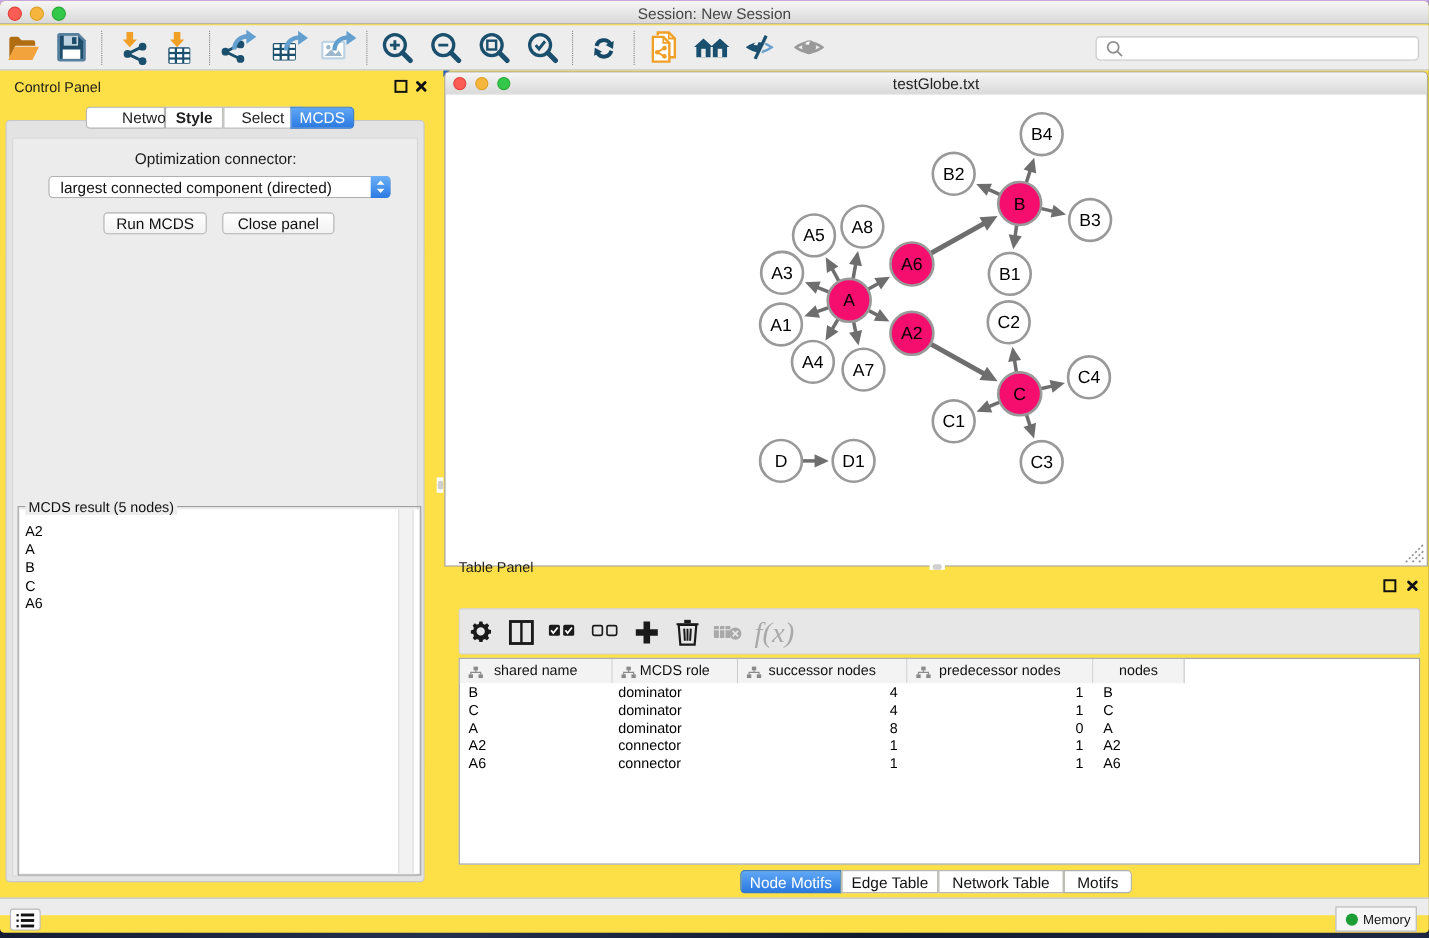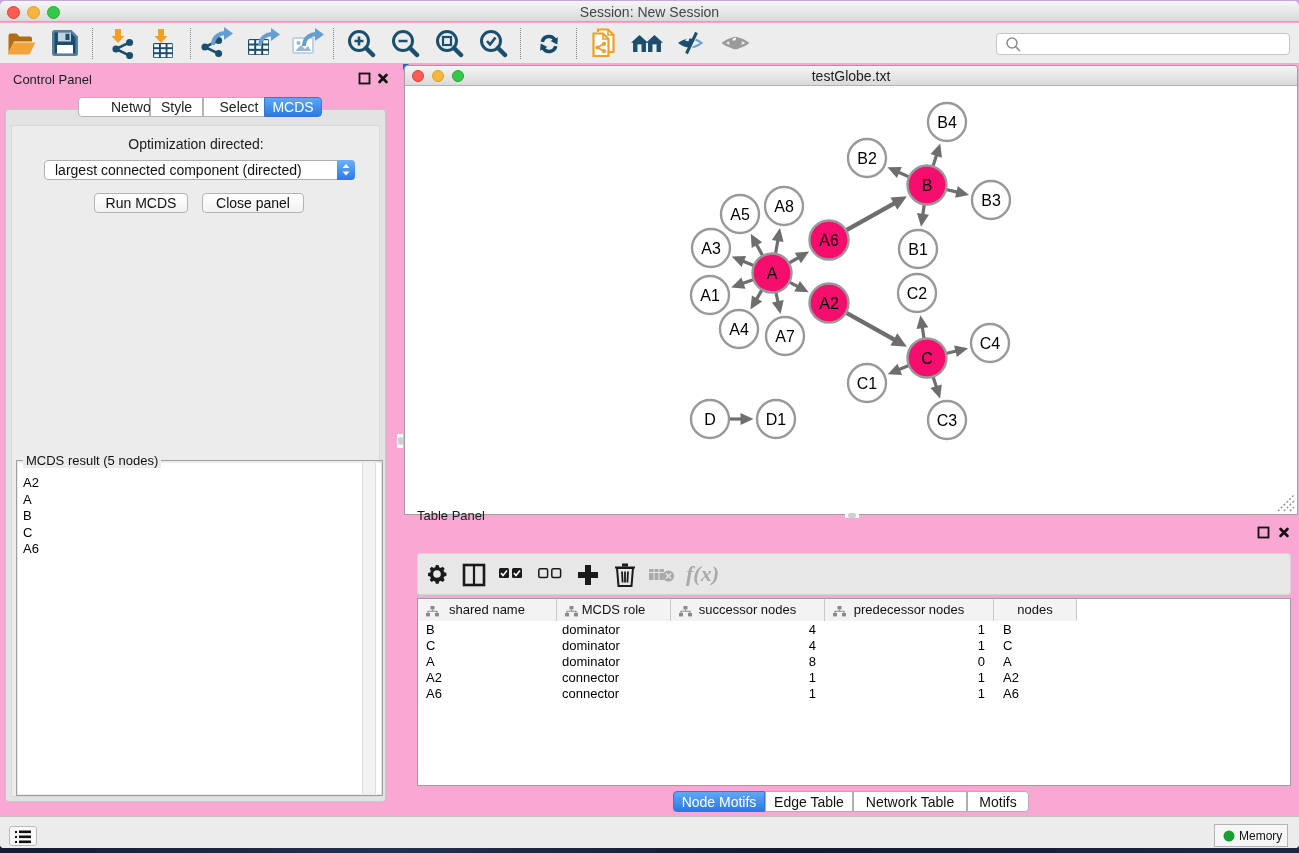--- a/index.html
+++ b/index.html
@@ -1,21 +1,21 @@
 <!DOCTYPE html>
 <html><head>
 <meta charset="utf-8">
 <style>
 * { margin:0; padding:0; box-sizing:border-box; }
 html,body { width:1299px; height:853px; overflow:hidden; }
 body { font-family:"Liberation Sans", sans-serif; position:relative; background:#16203a; }
 .abs { position:absolute; }
 #desktop-top { position:absolute; left:0; top:0; width:1299px; height:4px; background:#c5a6e2; }
 #desktop-bottom { position:absolute; left:0; bottom:0; width:1299px; height:8px; background:linear-gradient(90deg,#151c33,#23304e 30%,#121a2e 60%,#1d2742); }
-#win { position:absolute; left:0; top:1px; width:1299px; height:847px; background:#f9a8d4; border-radius:5px 5px 4px 4px; overflow:hidden; }
+#win { position:absolute; left:0; top:1px; width:1299px; height:847px; background:#fde047; border-radius:5px 5px 4px 4px; overflow:hidden; }
 
 #titlebar { position:absolute; left:0; top:0; width:100%; height:21px; background:linear-gradient(#f6f6f6,#d9d9d9); border-bottom:1px solid #b3b3b3; }
 #titlebar .t { position:absolute; width:100%; text-align:center; top:3px; font-size:14px; color:#454545; }
 .light { position:absolute; width:13px; height:13px; border-radius:50%; top:5px; }
 
 #toolbar { position:absolute; left:0; top:22px; width:100%; height:41px; background:#ededed; border-bottom:1px solid #c4c4c4; }
 .sep { position:absolute; top:5px; height:31px; width:0; border-left:1px dotted #828282; }
 .tbi { position:absolute; top:0; }
 #searchbox { position:absolute; left:996px; top:10px; width:294px; height:22px; background:#fff; border:1px solid #c6c6c6; border-radius:4px; }
 
@@ -36,21 +36,21 @@
 #net-titlebar { position:absolute; left:0; top:0; width:100%; height:20px; background:linear-gradient(#f5f5f5,#dadada); border-bottom:1px solid #b3b3b3; border-radius:4px 4px 0 0; }
 #net-titlebar .t { position:absolute; width:100%; text-align:center; top:2px; font-size:14px; color:#222; }
 
 #tp-title { position:absolute; left:417px; top:507px; font-size:13px; color:#1c1c1c; }
 #tp-toolbar { position:absolute; left:417px; top:552px; width:874px; height:42px; background:#e7e7e7; border:1px solid #d4d4d4; border-radius:3px; }
 #tbl { position:absolute; left:417px; top:597px; width:874px; height:188px; background:#fff; border:1px solid #9d9d9d; }
 .th { position:absolute; top:0; height:22px; background:#f3f3f3; border-right:1px solid #c9c9c9; font-size:13px; color:#111; text-align:center; line-height:22px; }
 .td { position:absolute; font-size:13px; color:#000; height:16px; line-height:16px; }
 .btab { position:absolute; top:790px; height:21px; background:#fff; border:1px solid #b0b0b0; font-size:14px; color:#111; text-align:center; line-height:20px; }
 
-#statusbar { position:absolute; left:0; top:815px; width:100%; height:36px; background:#ececec; border-top:1px solid #c0c0c0; }
+#statusbar { position:absolute; left:0; top:815px; width:100%; height:16px; background:#ececec; border-top:1px solid #c0c0c0; }
 #listbtn { position:absolute; left:9px; top:9px; width:28px; height:20px; background:#fafafa; border:1px solid #b9b9b9; border-radius:3px; }
 #membtn { position:absolute; right:11px; top:7px; width:74px; height:23px; background:#f6f6f6; border:1px solid #b4b4b4; font-size:12px; color:#111; }
 </style>
 </head>
 <body>
 <div id="desktop-top"></div>
 <div id="desktop-bottom"></div>
 <div id="win">
   <div id="titlebar">
     <div class="light" style="left:7px; background:#fb5d55; border:0.5px solid #e24038;"></div>
@@ -209,26 +209,26 @@
         </svg>
       </div>
   </div>
 
   <div id="cp-title">Control Panel</div>
   <svg class="abs" style="left:358px; top:71px;" width="32" height="14">
       <rect x="1.5" y="1.5" width="10" height="10" fill="none" stroke="#111" stroke-width="1.8"></rect>
       <path d="M22 2 L29 9 M29 2 L22 9" stroke="#111" stroke-width="2.6" stroke-linecap="round" transform="translate(-0.5,1)"></path>
     </svg>
   <div class="ptab" style="left:78px; width:72px; border-radius:4px 0 0 4px;padding-left:32px;">Network</div>
-  <div class="ptab" style="left:150px; width:53px;">Style</div>
+  <div class="ptab" style="left:150px; width:53px;font-weight:bold;">Style</div>
   <div class="ptab" style="left:203px; width:72px;">Select</div>
   <div class="ptab" style="left:264px; width:58px; border-radius:0 4px 4px 0; background:linear-gradient(#60a7f6,#2b7ae0); color:#fff; border-color:#3379cf;">MCDS</div>
   <div id="cp-box"></div>
   <div id="cp-inner"></div>
-  <div id="opt-label">Optimization directed:</div>
+  <div id="opt-label">Optimization connector:</div>
   <div id="dropdown">largest connected component (directed)
     <div id="dd-btn"><svg width="18" height="20">
           <path d="M5.5 8 L9 4 L12.5 8 Z" fill="#fff"></path>
           <path d="M5.5 11.5 L9 15.5 L12.5 11.5 Z" fill="#fff"></path>
         </svg></div>
   </div>
   <div class="btn" style="left:94px; top:192px; width:94px;">Run MCDS</div>
   <div class="btn" style="left:202px; top:192px; width:102px;">Close panel</div>
   <div id="mcds-box">
     <div id="mcds-legend">MCDS result (5 nodes)</div>
@@ -373,21 +373,21 @@
 <svg class="abs" style="left:230px;top:13px" width="28" height="16">
         <rect x="1" y="2" width="15" height="11" rx="1" fill="#a9a9a9"></rect>
         <g stroke="#e7e7e7" stroke-width="1">
           <line x1="1" y1="5.5" x2="16" y2="5.5"></line>
           <line x1="6" y1="2" x2="6" y2="13"></line>
           <line x1="11" y1="2" x2="11" y2="13"></line>
         </g>
         <circle cx="20.5" cy="9" r="5.5" fill="#a9a9a9"></circle>
         <path d="M18 6.5 L23 11.5 M23 6.5 L18 11.5" stroke="#e7e7e7" stroke-width="1.5"></path>
       </svg>
-<div class="abs" style="left:268px;top:7px;font-family:'Liberation Serif',serif;font-style:italic;font-size:22px;color:#a9a9a9;font-weight:bold;">f(x)</div>
+<div class="abs" style="left:268px;top:7px;font-family:'Liberation Serif',serif;font-style:italic;font-size:26px;color:#a9a9a9;">f(x)</div>
 
   </div>
   <div id="tbl">
     <div class="th" style="left:0px;width:139px;"><span style="position:absolute;left:7px;top:4px;"><svg width="15" height="13" viewBox="0 0 15 13">
             <g fill="#8a8a8a">
               <rect x="5.5" y="1" width="4" height="3.4"></rect>
               <rect x="1" y="8" width="4" height="3.4"></rect>
               <rect x="10" y="8" width="4" height="3.4"></rect>
             </g>
             <g stroke="#8a8a8a" stroke-width="1.1" fill="none">

